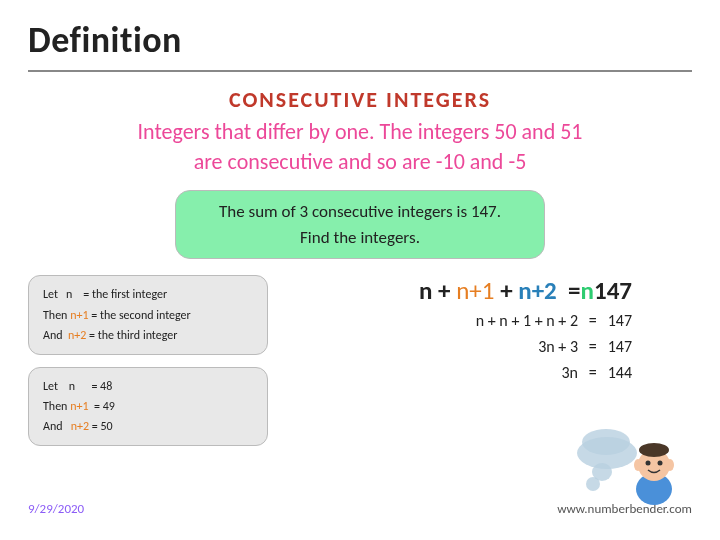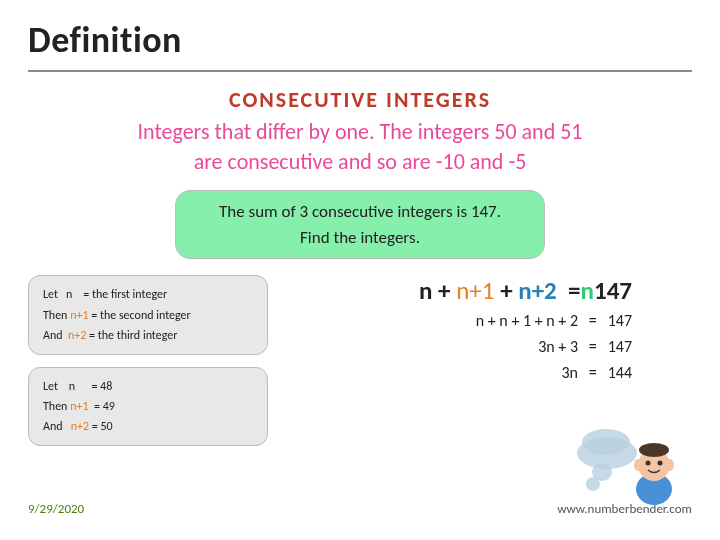--- a/index.html
+++ b/index.html
@@ -118,21 +118,21 @@
     .footer {
       display: flex;
       justify-content: space-between;
       align-items: flex-end;
       margin-top: auto;
       padding-top: 4px;
     }
 
     .footer-date {
       font-size: 13px;
-      color: #4d7c0f;
+      color: #8b5cf6;
     }
 
     .footer-url {
       font-size: 13px;
       color: #555;
     }
   </style>
 </head>
 <body>
 

